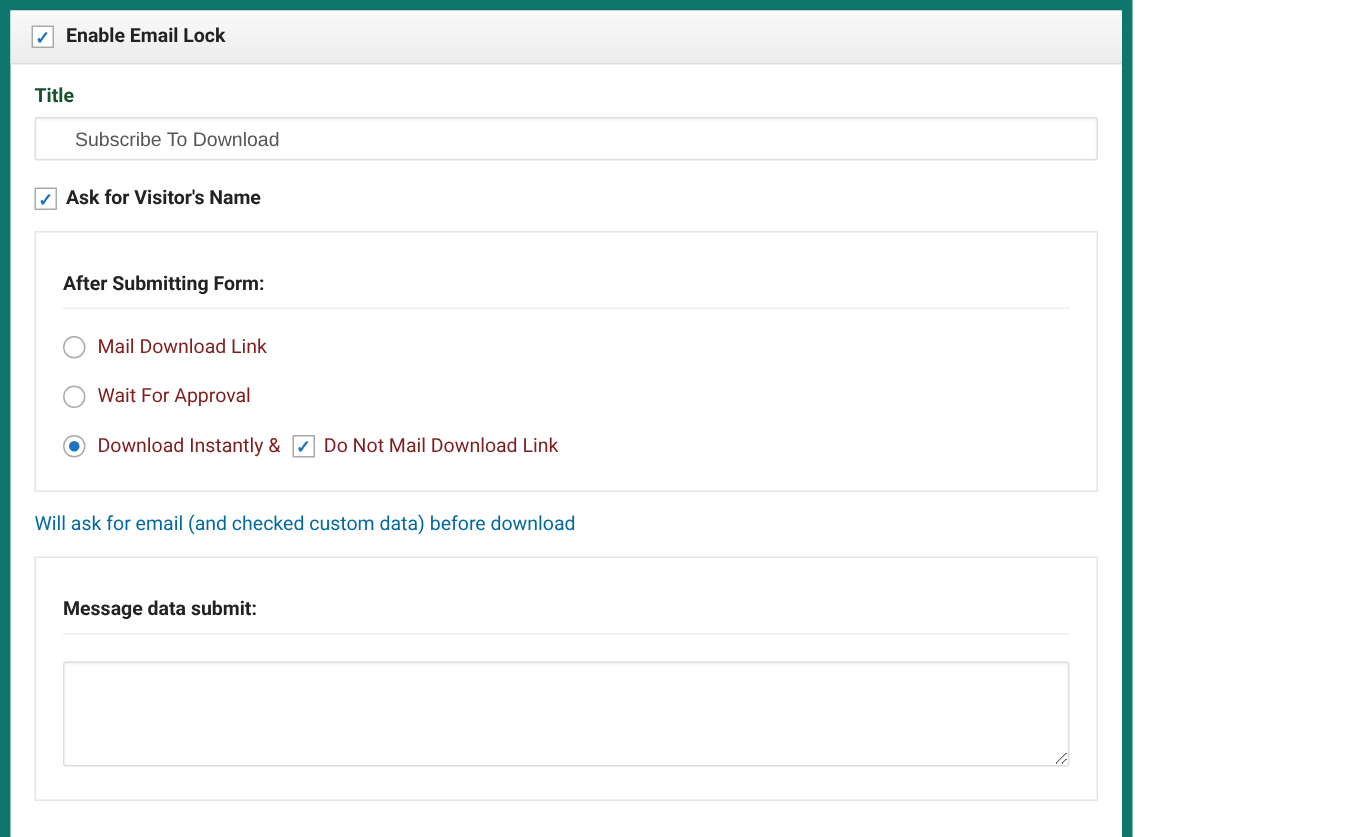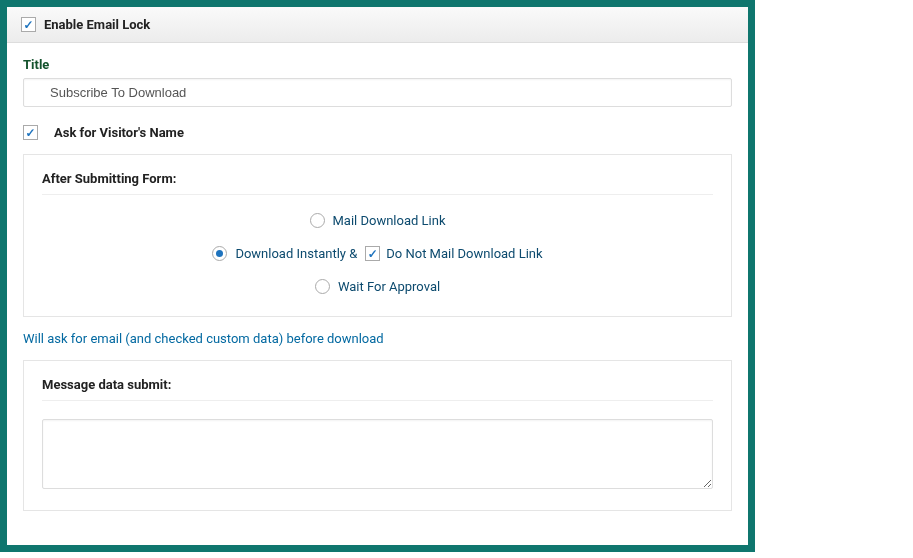--- a/index.html
+++ b/index.html
@@ -43,47 +43,46 @@
       padding: 6px 26px;
       border: 1px solid #ddd;
       border-radius: 2px;
       font-size: 13px;
       color: #555;
       box-shadow: inset 0 1px 2px rgba(0,0,0,0.05);
     }
     .checkbox-row {
       display: inline-flex;
       align-items: center;
-      gap: 16px;
+      gap: 6px;
       margin-top: 18px;
       margin-bottom: 14px;
     }
     .checkbox-row .label {
       font-weight: bold;
       color: #222;
     }
     .fieldset {
       border: 1px solid #e5e5e5;
-      padding: 16px 18px 18px 18px;
+      padding: 27px 18px 18px 18px;
       margin-bottom: 14px;
     }
     .fieldset-title {
       font-weight: bold;
       color: #222;
       padding-bottom: 8px;
       border-bottom: 1px solid #eee;
       margin-bottom: 18px;
     }
     .radio-option {
       display: flex;
       align-items: center;
       gap: 8px;
       margin-bottom: 18px;
-      color: #0c4a6e;
-      justify-content: center;
+      color: #7f1d1d;
     }
     .radio-option:last-child {
       margin-bottom: 4px;
     }
     .help-text {
       color: #0369a1;
       margin-bottom: 14px;
       font-size: 13px;
     }
     .textarea-wrapper {
@@ -166,32 +165,32 @@
 
     <div class="fieldset">
       <div class="fieldset-title">After Submitting Form:</div>
 
       <div class="radio-option">
         <span class="rdo"></span>
         <span>Mail Download Link</span>
       </div>
 
       <div class="radio-option">
+        <span class="rdo"></span>
+        <span>Wait For Approval</span>
+      </div>
+
+      <div class="radio-option">
         <span class="rdo selected"></span>
         <span>Download Instantly &amp; </span>
         <span class="inline-checkbox">
           <span class="cbx checked"></span>
           <span>Do Not Mail Download Link</span>
         </span>
       </div>
-
-      <div class="radio-option">
-        <span class="rdo"></span>
-        <span>Wait For Approval</span>
-      </div>
     </div>
 
     <div class="help-text">Will ask for email (and checked custom data) before download</div>
 
     <div class="fieldset">
       <div class="fieldset-title">Message data submit:</div>
       <div class="textarea-wrapper">
         <textarea style=""></textarea>
       </div>
     </div>

